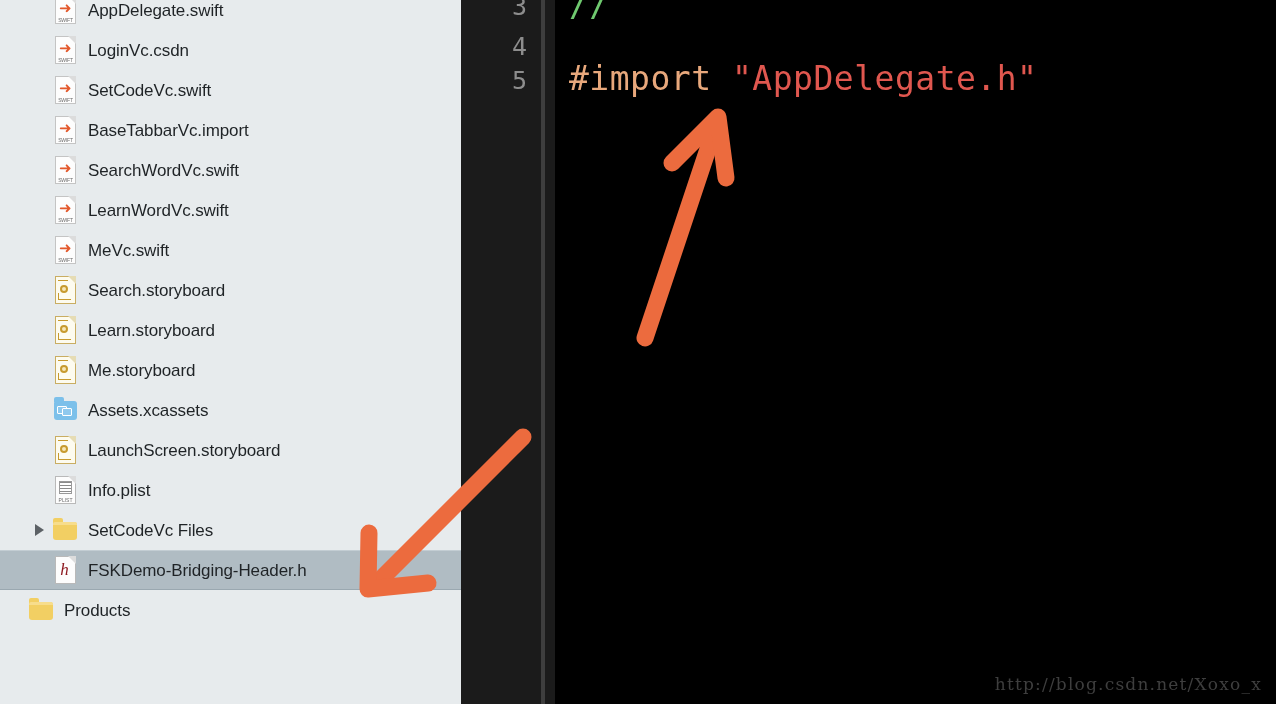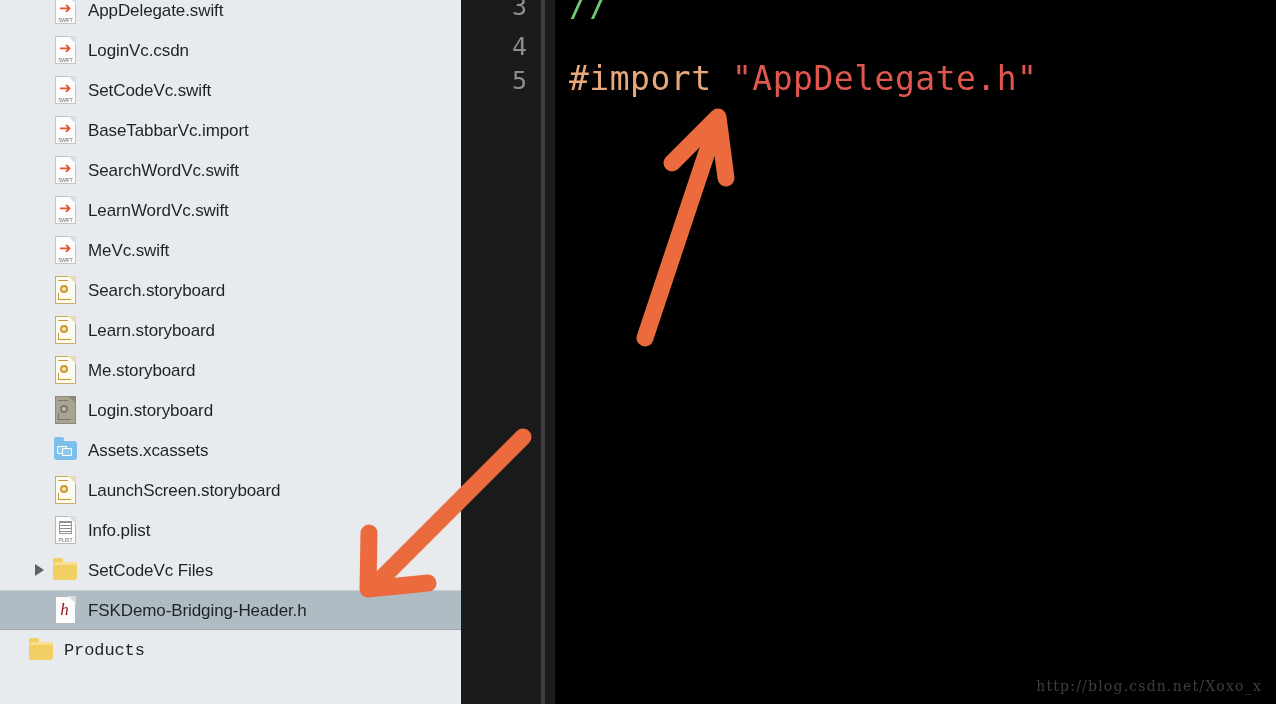--- a/index.html
+++ b/index.html
@@ -44,21 +44,21 @@
     box-shadow: inset 0 1px 0 #c3cdd3, inset 0 -1px 0 #9aa8b0;
   }
   .nav-label {
     font-size: 17px;
     color: #1f2326;
     letter-spacing: -0.1px;
     white-space: nowrap;
     line-height: 1;
   }
   
-  .lvl-0 { padding-left: 8px; font-family: Liberation Mono, monospace; }
+  .lvl-0 { padding-left: 8px; }
   .lvl-1 { padding-left: 32px; }
 
   .twisty {
     width: 16px;
     height: 16px;
     margin-right: 4px;
     flex: 0 0 auto;
     position: relative;
   }
   .twisty::before {
@@ -285,21 +285,21 @@
   .tok-comment  { color: #6fc96f; }
   .tok-preproc  { color: #e8a87c; }
   .tok-string   { color: #e0574f; }
 
   #watermark {
     position: absolute;
     right: 14px;
     bottom: 10px;
     color: #3e3e3e;
     font-family: "DejaVu Serif", serif;
-    font-size: 14px;
+    font-size: 17px;
     letter-spacing: 1.2px;
     white-space: nowrap;
   }
 
   
   .arrow-layer {
     position: absolute;
     left: 0; top: 0;
     width: 1276px; height: 704px;
     pointer-events: none;
@@ -397,30 +397,20 @@
         </div>
         <div class="nav-row lvl-1">
           <span class="twisty empty"></span>
           <span class="icon ic-storyboard">
             <span class="doc"></span>
             <span class="sb-top"></span>
             <span class="sb-ring"></span>
             <span class="sb-line"></span>
           </span>
           <span class="nav-label">Me.storyboard</span>
-        </div>
-        <div class="nav-row lvl-1">
-          <span class="twisty empty"></span>
-          <span class="icon ic-storyboard dim">
-            <span class="doc"></span>
-            <span class="sb-top"></span>
-            <span class="sb-ring"></span>
-            <span class="sb-line"></span>
-          </span>
-          <span class="nav-label">Login.storyboard</span>
         </div>
         <div class="nav-row lvl-1">
           <span class="twisty empty"></span>
           <span class="icon ic-xcassets">
             <span class="xc-folder"></span>
             <span class="xc-r1"></span>
             <span class="xc-r2"></span>
           </span>
           <span class="nav-label">Assets.xcassets</span>
         </div>

